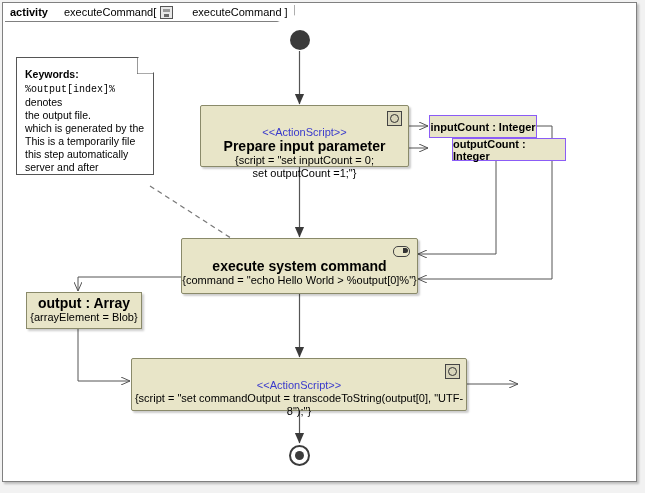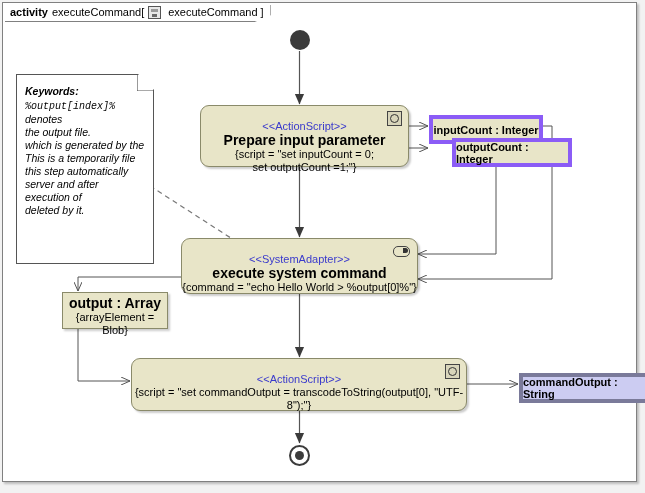--- a/index.html
+++ b/index.html
@@ -39,21 +39,21 @@
     box-sizing: border-box;
     font-size: 11px;
     color: #000;
     white-space: nowrap;
     display: flex;
     align-items: center;
     -webkit-clip-path: polygon(0 0, 100% 0, 100% 60%, 94% 100%, 0 100%);
     clip-path: polygon(0 0, 100% 0, 100% 60%, 94% 100%, 0 100%);
   }
   .frame-tab .kw { font-weight: bold; }
-  .frame-tab .nm { font-weight: normal; margin-left: 4px; }
+  .frame-tab .nm { font-weight: normal; margin-left: 16px; }
   .tab-icon {
     display: inline-block;
     width: 11px; height: 11px;
     margin: 0 3px 0 4px;
     border: 1px solid #555;
     background:
       linear-gradient(#9a9a9a, #9a9a9a) no-repeat 2px 2px / 7px 3px,
       #e8e8e8;
     position: relative;
   }
@@ -69,40 +69,40 @@
   .node {
     position: absolute;
     box-sizing: border-box;
     background: #e8e5c8;
     border: 1px solid #8a8a6a;
     box-shadow: 2px 2px 2px rgba(0,0,0,0.20);
     text-align: center;
     color: #000;
   }
   .action {
-    border-radius: 9px;
-    padding-top: 14px;
+    border-radius: 2px;
+    padding-top: 20px;
   }
   .stereo {
     color: #3a3acc;
     font-size: 11px;
     line-height: 13px;
   }
   .nodename {
     font-weight: bold;
     font-size: 14px;
     line-height: 15px;
   }
   .body-txt {
     font-size: 11px;
     line-height: 13px;
   }
   .pin {
     background: #e8e5c8;
-    border: 4px solid #8b5cf6;
+    border: 1px solid #8b5cf6;
     font-weight: bold;
     font-size: 11px;
     display: flex;
     align-items: center;
     justify-content: center;
   }
   .pin.blue { background: #ccccf2; border-color: #7a7a9a; }
 
   
   .icon-script {
@@ -235,21 +235,21 @@
 
     <line x1="299.5" y1="293" x2="299.5" y2="357" stroke="#555" stroke-width="1.2" marker-end="url(#arrFull)"></line>
 
     <line x1="467" y1="384" x2="518" y2="384" stroke="#555" stroke-width="1" marker-end="url(#arrOpen)"></line>
 
     <line x1="299.5" y1="410" x2="299.5" y2="443" stroke="#555" stroke-width="1.2" marker-end="url(#arrFull)"></line>
 
     <line x1="150" y1="186" x2="234" y2="240" stroke="#777" stroke-width="1.2" stroke-dasharray="5,4"></line>
   </svg>
 
-  <div class="note" style="left:16px; top:74px; width:138px; height:190px;font-style:italic;">
+  <div class="note" style="left:16px; top:57px; width:138px; height:118px;">
     <div class="ntitle">Keywords:</div>
     <div class="nbody">
       <div><span class="mono">%output[index]%</span><span> denotes</span></div>
       <div>the output file.</div>
       <div>which is generated by the</div>
       <div>This is a temporarily file</div>
       <div>this step automatically</div>
       <div>server and after execution of</div>
       <div>deleted by it.</div>
     </div>
@@ -267,36 +267,34 @@
     <div class="body-txt">set outputCount =1;"}</div>
     <div class="icon-script">
         <i></i>
       </div>
   </div>
 
   <div class="pin" style="position:absolute; left:429px; top:115px; width:106px; height:21px;">inputCount : Integer</div>
   <div class="pin" style="position:absolute; left:452px; top:138px; width:112px; height:21px;">outputCount : Integer</div>
 
   <div class="node action" style="left:181px; top:238px; width:237px; height:56px;">
-    <div class="stereo">&lt;&lt;SystemAdapter&gt;&gt;</div>
     <div class="nodename">execute system command</div>
     <div class="body-txt">{command = "echo Hello World &gt; %output[0]%"}</div>
     <div class="icon-adapter"></div>
   </div>
 
-  <div class="node" style="left:26px; top:292px; width:106px; height:37px; padding-top:3px;margin-left:36px;">
+  <div class="node" style="left:26px; top:292px; width:116px; height:37px; padding-top:3px;">
     <div class="nodename">output : Array</div>
     <div class="body-txt">{arrayElement = Blob}</div>
   </div>
 
   <div class="node action" style="left:131px; top:358px; width:336px; height:53px;">
     <div class="stereo">&lt;&lt;ActionScript&gt;&gt;</div>
     <div class="body-txt">{script = "set commandOutput = transcodeToString(output[0], "UTF-8");"}</div>
     <div class="icon-script">
         <i></i>
       </div>
   </div>
 
-  <div class="pin blue" style="position:absolute; left:519px; top:373px; width:122px; height:22px;">commandOutput : String</div>
 
   <div class="final-node" style="left:289px; top:445px;"></div>
 
 </div>
 
 </body></html>

